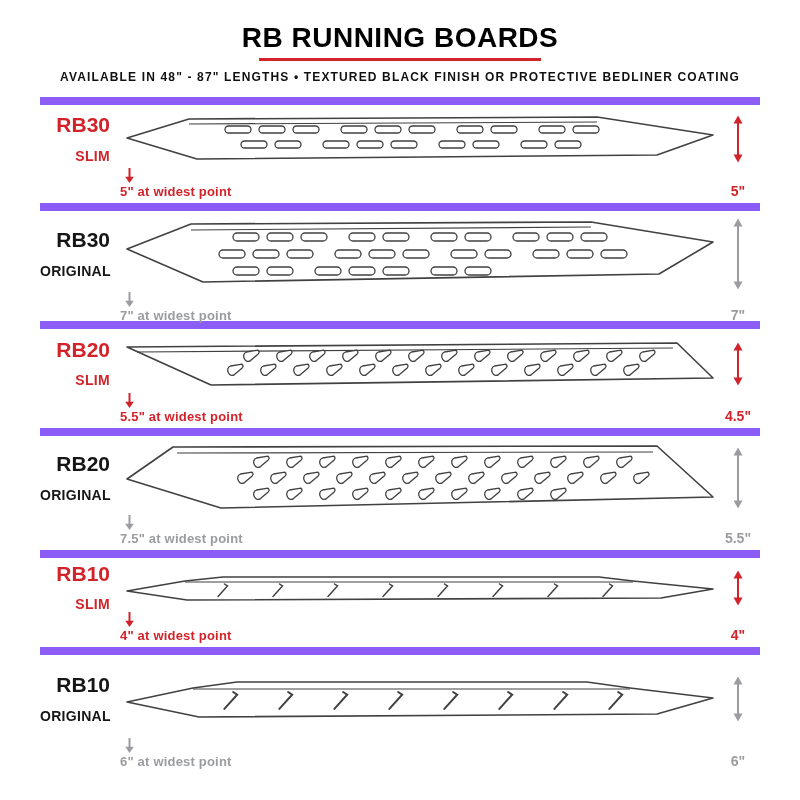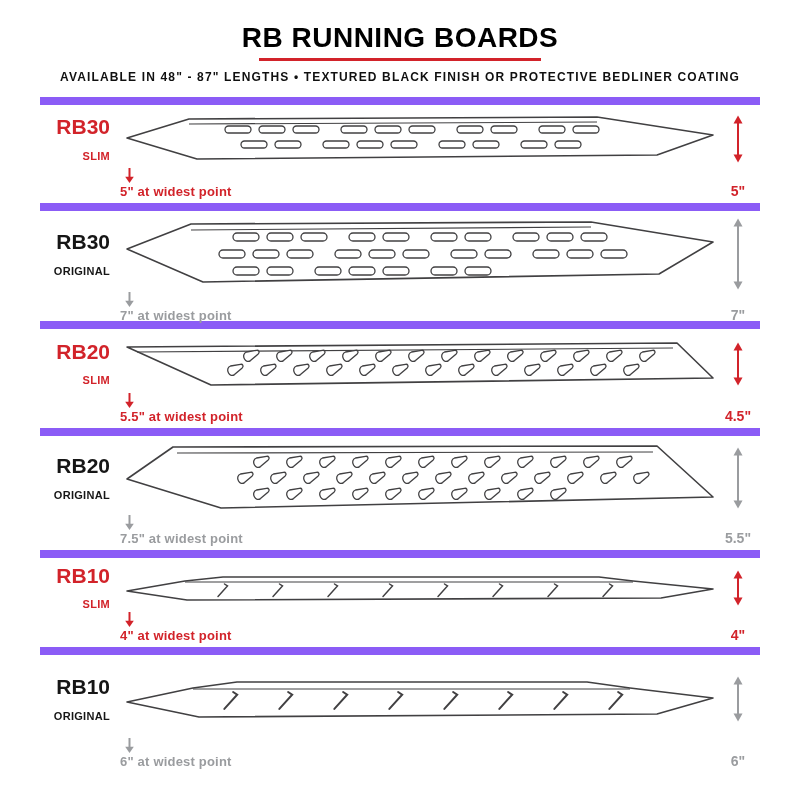--- a/index.html
+++ b/index.html
@@ -22,21 +22,21 @@
   .section{
     border-top:8px solid #8b5cf6;
     display:grid;
     grid-template-columns:84px 1fr 44px;
     grid-template-rows:1fr auto;
     padding:5px 0 4px;
   }
   .s1{height:106px}.s2{height:118px}.s3{height:107px}.s4{height:122px}.s5{height:97px}.s6{height:126px}
   .label{grid-area:1/1;align-self:center;text-align:right;padding-right:14px;}
   .label .model{font-size:21px;font-weight:700;line-height:1.05;}
-  .label .variant{font-size:11px;font-weight:700;margin-top:11px;letter-spacing:.3px;}
+  .label .variant{font-size:14px;font-weight:700;margin-top:11px;letter-spacing:.3px;}
   .section.slim .label{color:var(--red);}
   .section.original .label{color:#161616;}
   .drawing{grid-area:1/2;justify-self:center;align-self:center;line-height:0;}
   .dimcol{grid-area:1/3;justify-self:center;align-self:center;line-height:0;}
   .section.slim .meas{color:var(--red);}
   .section.original .meas{color:var(--gray);}
   .width-note{
     grid-area:2/2;justify-self:start;margin-left:-4px;
     display:flex;flex-direction:column;align-items:flex-start;gap:1px;
   }

